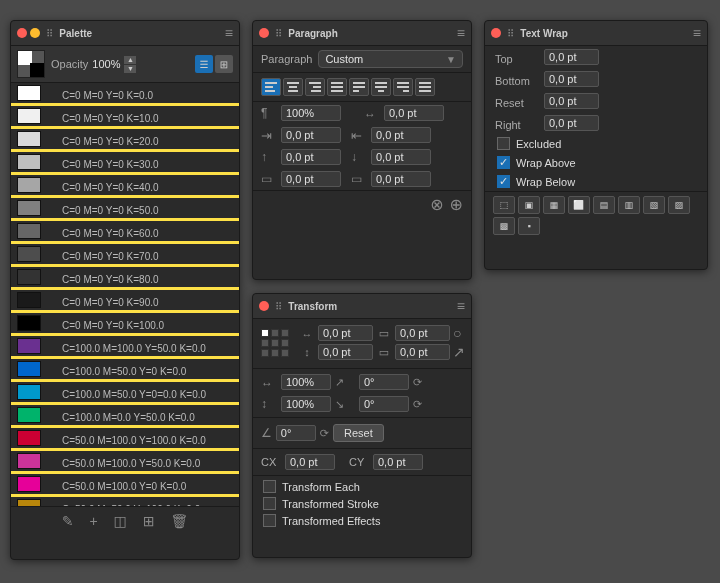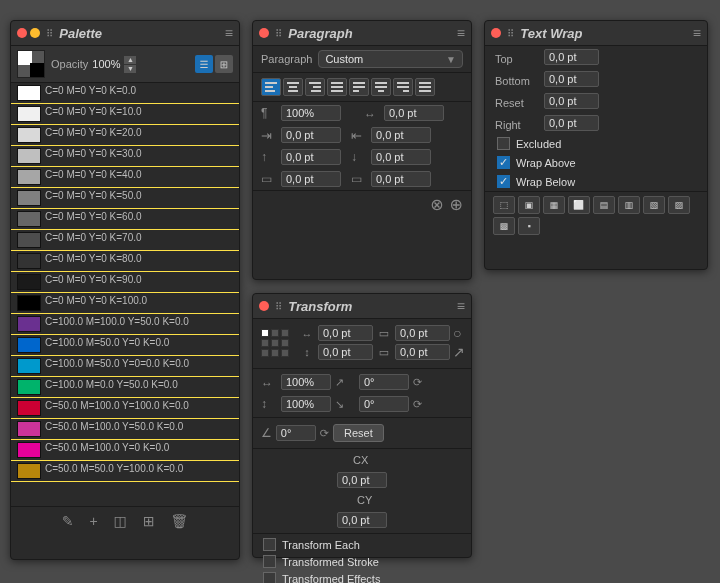--- a/index.html
+++ b/index.html
@@ -27,24 +27,23 @@
       align-items: center;
       padding: 4px 6px;
       background: #333;
       border-bottom: 1px solid #1a1a1a;
       border-radius: 4px 4px 0 0;
       gap: 4px;
     }
 
     .panel-title {
       flex: 1;
-      font-size: 13px;
+      font-size: 10px;
       font-weight: 600;
       color: #ccc;
-      font-style: italic;
     }
 
     .window-controls {
       display: flex;
       gap: 3px;
       align-items: center;
     }
 
     .win-btn {
       width: 10px;
@@ -164,25 +163,25 @@
       font-size: 10px;
       border-radius: 2px;
     }
 
     .view-btn.active {
       background: #1a6fb5;
     }
 
     .palette-item {
       display: flex;
-      align-items: flex-start;
+      align-items: flex-end;
       padding: 2px 6px;
-      border-bottom: 1px solid #fde047;
-      cursor: pointer;
-      gap: 4px;
+      border-bottom: 3px solid #fde047;
+      cursor: pointer;
+      gap: 21px;
     }
 
     .color-swatch {
       width: 24px;
       height: 16px;
       border: 1px solid #111;
       flex-shrink: 0;
     }
 
     .color-name {
@@ -480,21 +479,20 @@
       font-size: 11px;
       border-radius: 3px;
       cursor: pointer;
     }
 
     .cx-cy-row {
       display: flex;
       align-items: center;
       padding: 3px 8px;
       gap: 6px;
-      flex-direction: column;
     }
 
     .cx-cy-label {
       color: #aaa;
       font-size: 11px;
       width: 18px;
     }
 
     .cx-cy-field {
       background: #3a3a3a;

